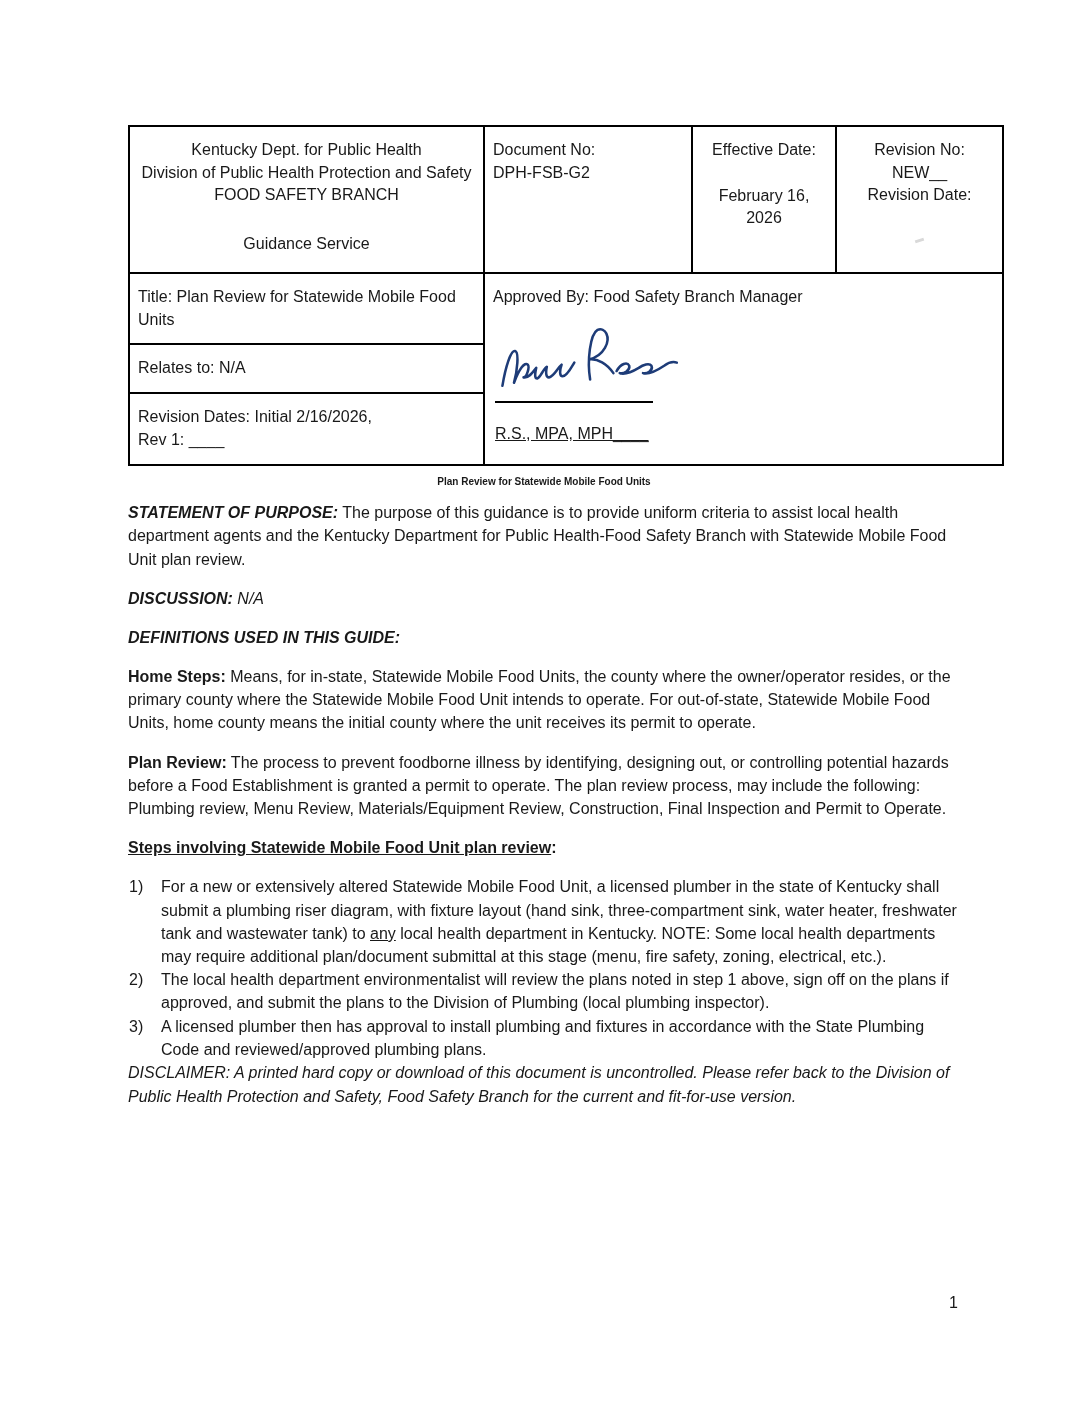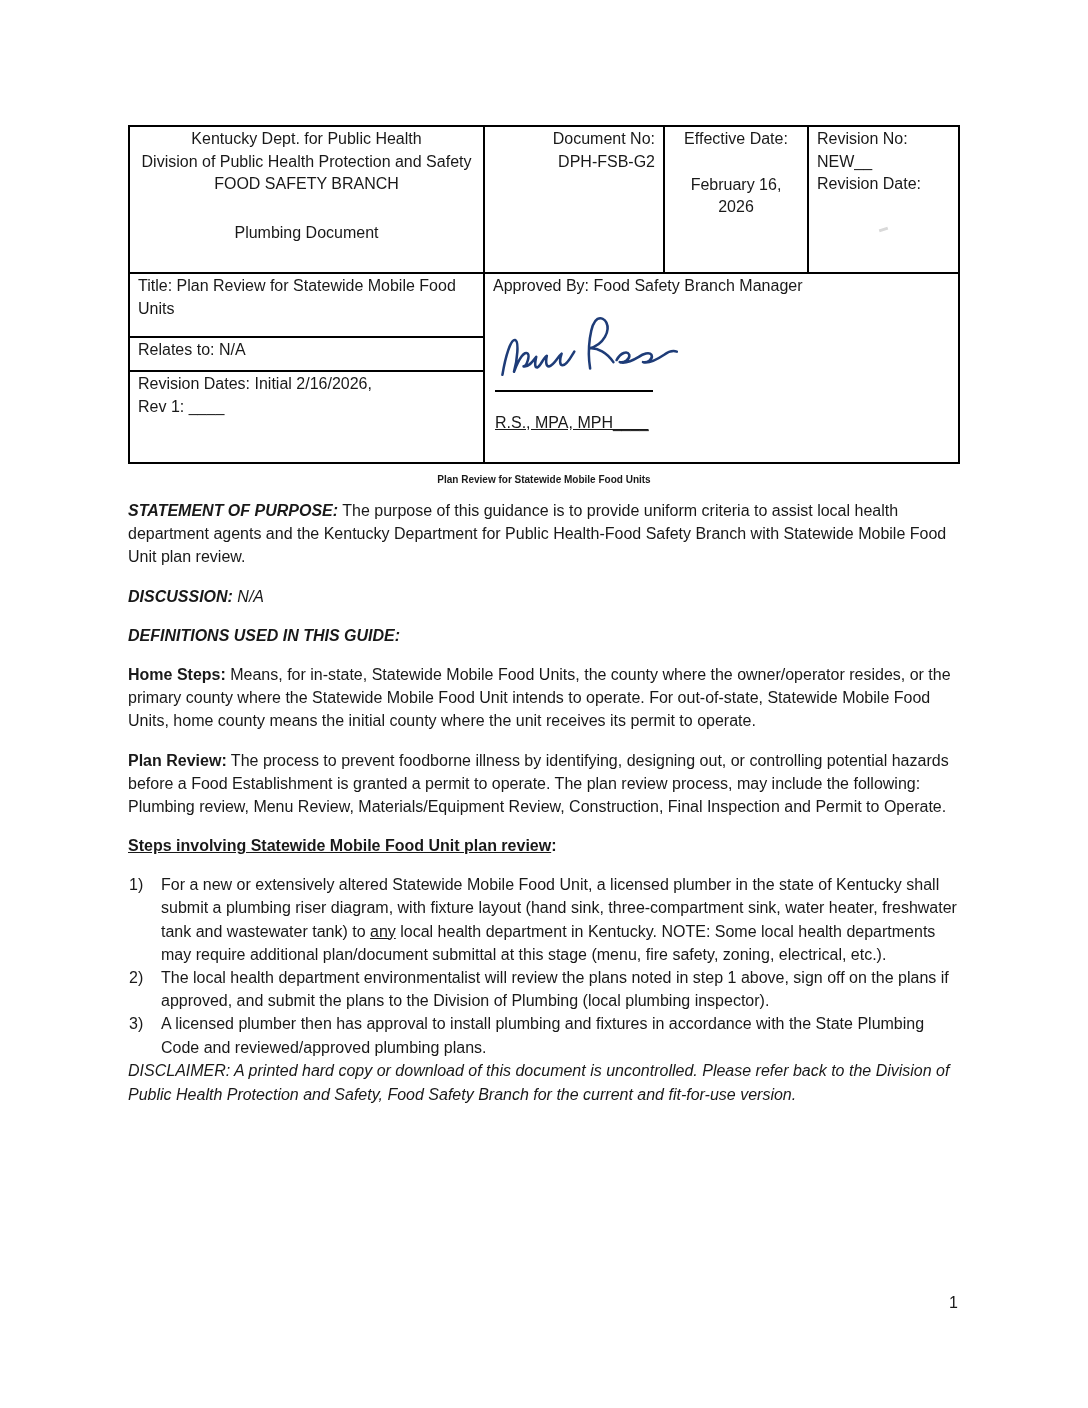--- a/index.html
+++ b/index.html
@@ -18,38 +18,38 @@
     position:absolute; left:128px; top:125px; width:832px;
   }
   
   table.hdr {
     border-collapse:collapse; table-layout:fixed;
     width:832px;
   }
   table.hdr td {
     border:2px solid #000;
     vertical-align:top;
-    padding:1px 8px;
+    padding:12px 8px;
     line-height:1.42;
   }
   td.org-cell   { width:355px; text-align:center; }
-  td.docno-cell { width:180px; text-align:right; }
+  td.docno-cell { width:208px; text-align:left; }
   td.eff-cell   { width:144px; text-align:center;margin-top:18px; }
-  td.rev-cell   { width:151px; text-align:left; }
+  td.rev-cell   { width:167px; text-align:center; }
   .org-guidance { margin-top:26px; }
   .eff-value    { margin-top:23px; }
   .faint-mark {
     width:9px; height:3px; background:#d9d9d9;
     transform:rotate(-18deg);
     margin:32px auto 0 auto;
   }
   tr.r1 td { height:147px; }
   tr.r2 td { height:64px; }
   tr.r3 td { height:34px; }
-  tr.r4 td { height:92px; }
+  tr.r4 td { height:72px; }
   td.approved-cell { vertical-align:top; }
   .sig-wrap { margin-top:6px; padding-left:2px; }
   .sig-svg  { display:block; }
   .sig-line { width:158px; border-bottom:2px solid #000; margin-top:-6px; }
   .sig-caption { display:inline-block; margin-top:20px; text-decoration:underline; }
   
   .doc-heading {
     margin-top:10px;
     text-align:center;
     font-weight:bold;
@@ -80,21 +80,21 @@
 <div class="page">
   <div class="content">
 
     <table class="hdr">
       <tbody>
           <tr class="r1">
         <td class="org-cell">
           <div>Kentucky Dept. for Public Health</div>
           <div>Division of Public Health Protection and Safety</div>
           <div>FOOD SAFETY BRANCH</div>
-          <div class="org-guidance">Plumbing Document</div>
+          <div class="org-guidance">Guidance Service</div>
         </td>
         <td class="docno-cell">
           <div>Document No:</div>
           <div>DPH-FSB-G2</div>
         </td>
         <td class="eff-cell">
           <div>Effective Date:</div>
           <div class="eff-value">February 16, 2026</div>
         </td>
         <td class="rev-cell">

